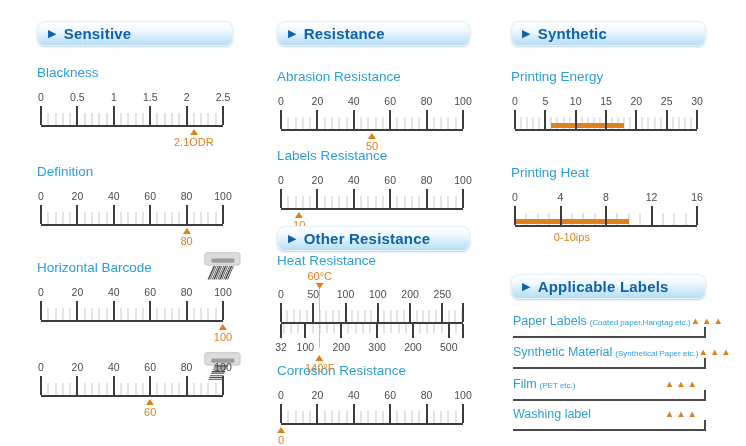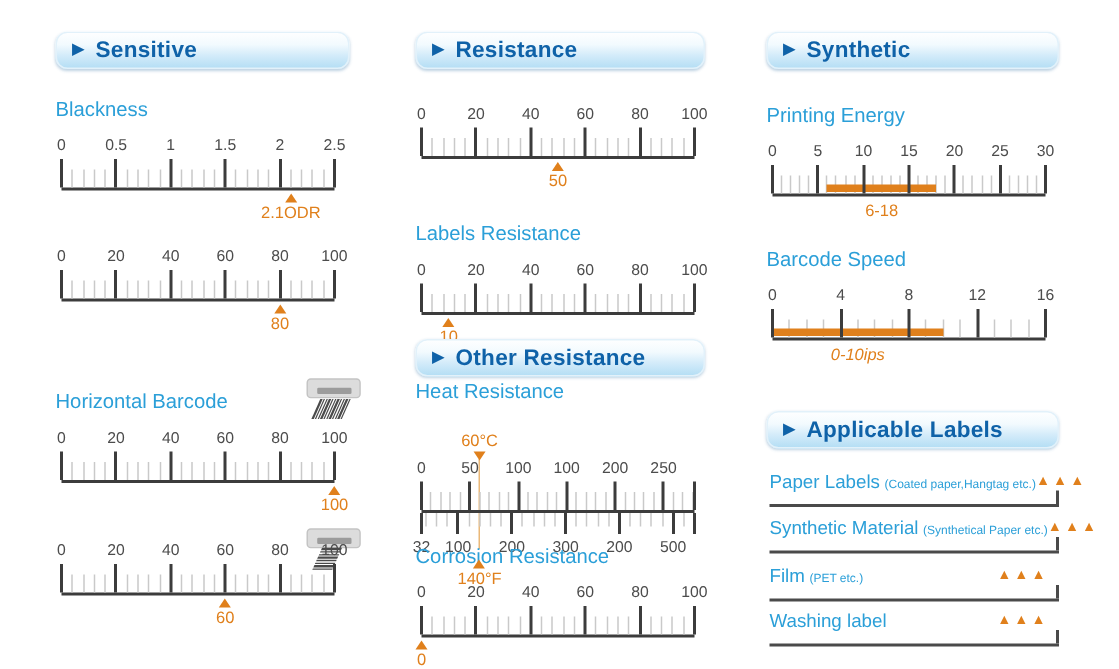--- a/index.html
+++ b/index.html
@@ -31,21 +31,21 @@
   .tick.major{width:2px;height:19px;background:var(--dark);z-index:3;}
   .tick.minor{width:1px;height:12px;background:var(--light);z-index:1;}
   .range-bar{position:absolute;bottom:1px;height:5px;background:var(--orange);z-index:2;}
   .rb-under{position:relative;height:26px;}
   .marker{position:absolute;top:2px;transform:translateX(-50%);display:flex;flex-direction:column;align-items:center;gap:1px;}
   .tri-up{width:0;height:0;border-left:4px solid transparent;border-right:4px solid transparent;border-bottom:6px solid var(--orange);}
   .tri-down{width:0;height:0;border-left:4px solid transparent;border-right:4px solid transparent;border-top:6px solid var(--orange);}
   .m-text{font-size:11px;line-height:12px;color:var(--orange);white-space:nowrap;}
   .range-label{position:absolute;top:4px;transform:translateX(-50%);font-size:11px;color:var(--orange);white-space:nowrap;}
   
-  .hb-title{margin-bottom:20px;}
+  .hb-title{margin-bottom:2px;}
   .ht-mtop{position:relative;height:18px;}
   .ht-mbot{position:relative;height:19px;margin-top:1px;}
   .mgroup{position:absolute;top:0;transform:translateX(-50%);display:flex;flex-direction:column;align-items:center;gap:1px;z-index:4;}
   .ht-upper{margin-top:0;}
   .ht-lower{position:relative;height:15px;}
   .ht-lower .tick{top:0;bottom:auto;}
   .ht-lower .tick.major{height:14px;}
   .ht-lower .tick.minor{height:9px;}
   .rb-flabels{margin-top:2px;margin-bottom:0;}
   .ht-vline{position:absolute;top:18px;height:60px;width:1px;background:#eab878;z-index:0;}
@@ -108,20 +108,21 @@
           </div>
           <div class="rb-under">
             <div class="marker" style="left: 84%;">
               <div class="tri-up"></div>
               <div class="m-text">2.1ODR</div>
             </div>
           </div>
         </div>
       </div>
     <div class="ruler-block" style="top:165px;">
+        <div class="rb-title">Definition</div>
         <div class="rb-body">
           <div class="rb-labels">
             <span class="tlab" style="left: 0%;">0</span>
             <span class="tlab" style="left: 20%;">20</span>
             <span class="tlab" style="left: 40%;">40</span>
             <span class="tlab" style="left: 60%;">60</span>
             <span class="tlab" style="left: 80%;">80</span>
             <span class="tlab" style="left: 100%;">100</span>
           </div>
           <div class="rb-scale">
@@ -285,20 +286,21 @@
         </div>
       </div>
   </div>
 
   <div class="col" style="left:277px;width:193px;">
     <div class="section-header" style="top:21px;">
       <span class="hdr-arrow">▶</span>
       <span class="hdr-text">Resistance</span>
     </div>
     <div class="ruler-block" style="top:70px;">
+        <div class="rb-title">Abrasion Resistance</div>
         <div class="rb-body">
           <div class="rb-labels">
             <span class="tlab" style="left: 0%;">0</span>
             <span class="tlab" style="left: 20%;">20</span>
             <span class="tlab" style="left: 40%;">40</span>
             <span class="tlab" style="left: 60%;">60</span>
             <span class="tlab" style="left: 80%;">80</span>
             <span class="tlab" style="left: 100%;">100</span>
           </div>
           <div class="rb-scale">
@@ -576,27 +578,24 @@
             <div class="tick minor" style="left: 96.6667%;"></div>
             <div class="tick major" style="left: 0%;"></div>
             <div class="tick major" style="left: 16.6667%;"></div>
             <div class="tick major" style="left: 33.3333%;"></div>
             <div class="tick major" style="left: 50%;"></div>
             <div class="tick major" style="left: 66.6667%;"></div>
             <div class="tick major" style="left: 83.3333%;"></div>
             <div class="tick major" style="left: 100%;"></div>
             <div class="range-bar" style="left: 20%; width: 40%;"></div>
           </div>
-          <div class="rb-under">
-            <div class="range-label" style="left: 40%;">6-18</div>
-          </div>
         </div>
       </div>
     <div class="ruler-block" style="top:166px;">
-        <div class="rb-title">Barcode Speed</div>
+        <div class="rb-title">Printing Heat</div>
         <div class="rb-body">
           <div class="rb-labels">
             <span class="tlab" style="left: 0%;">0</span>
             <span class="tlab" style="left: 25%;">4</span>
             <span class="tlab" style="left: 50%;">8</span>
             <span class="tlab" style="left: 75%;">12</span>
             <span class="tlab" style="left: 100%;">16</span>
           </div>
           <div class="rb-scale">
             <div class="tick minor" style="left: 6.25%;"></div>
@@ -612,21 +611,21 @@
             <div class="tick minor" style="left: 87.5%;"></div>
             <div class="tick minor" style="left: 93.75%;"></div>
             <div class="tick major" style="left: 0%;"></div>
             <div class="tick major" style="left: 25%;"></div>
             <div class="tick major" style="left: 50%;"></div>
             <div class="tick major" style="left: 75%;"></div>
             <div class="tick major" style="left: 100%;"></div>
             <div class="range-bar" style="left: 0%; width: 62.5%;"></div>
           </div>
           <div class="rb-under">
-            <div class="range-label" style="left: 31.25%; font-style: italic;">0-10ips</div>
+            <div class="range-label" style="left: 31.25%;">0-10ips</div>
           </div>
         </div>
       </div>
     <div class="section-header" style="top:274px;">
       <span class="hdr-arrow">▶</span>
       <span class="hdr-text">Applicable Labels</span>
     </div>
     <div class="app-row" style="top:314px;">
         <span class="app-name">Paper Labels</span>
         <span class="app-note">(Coated paper,Hangtag etc.)</span>

